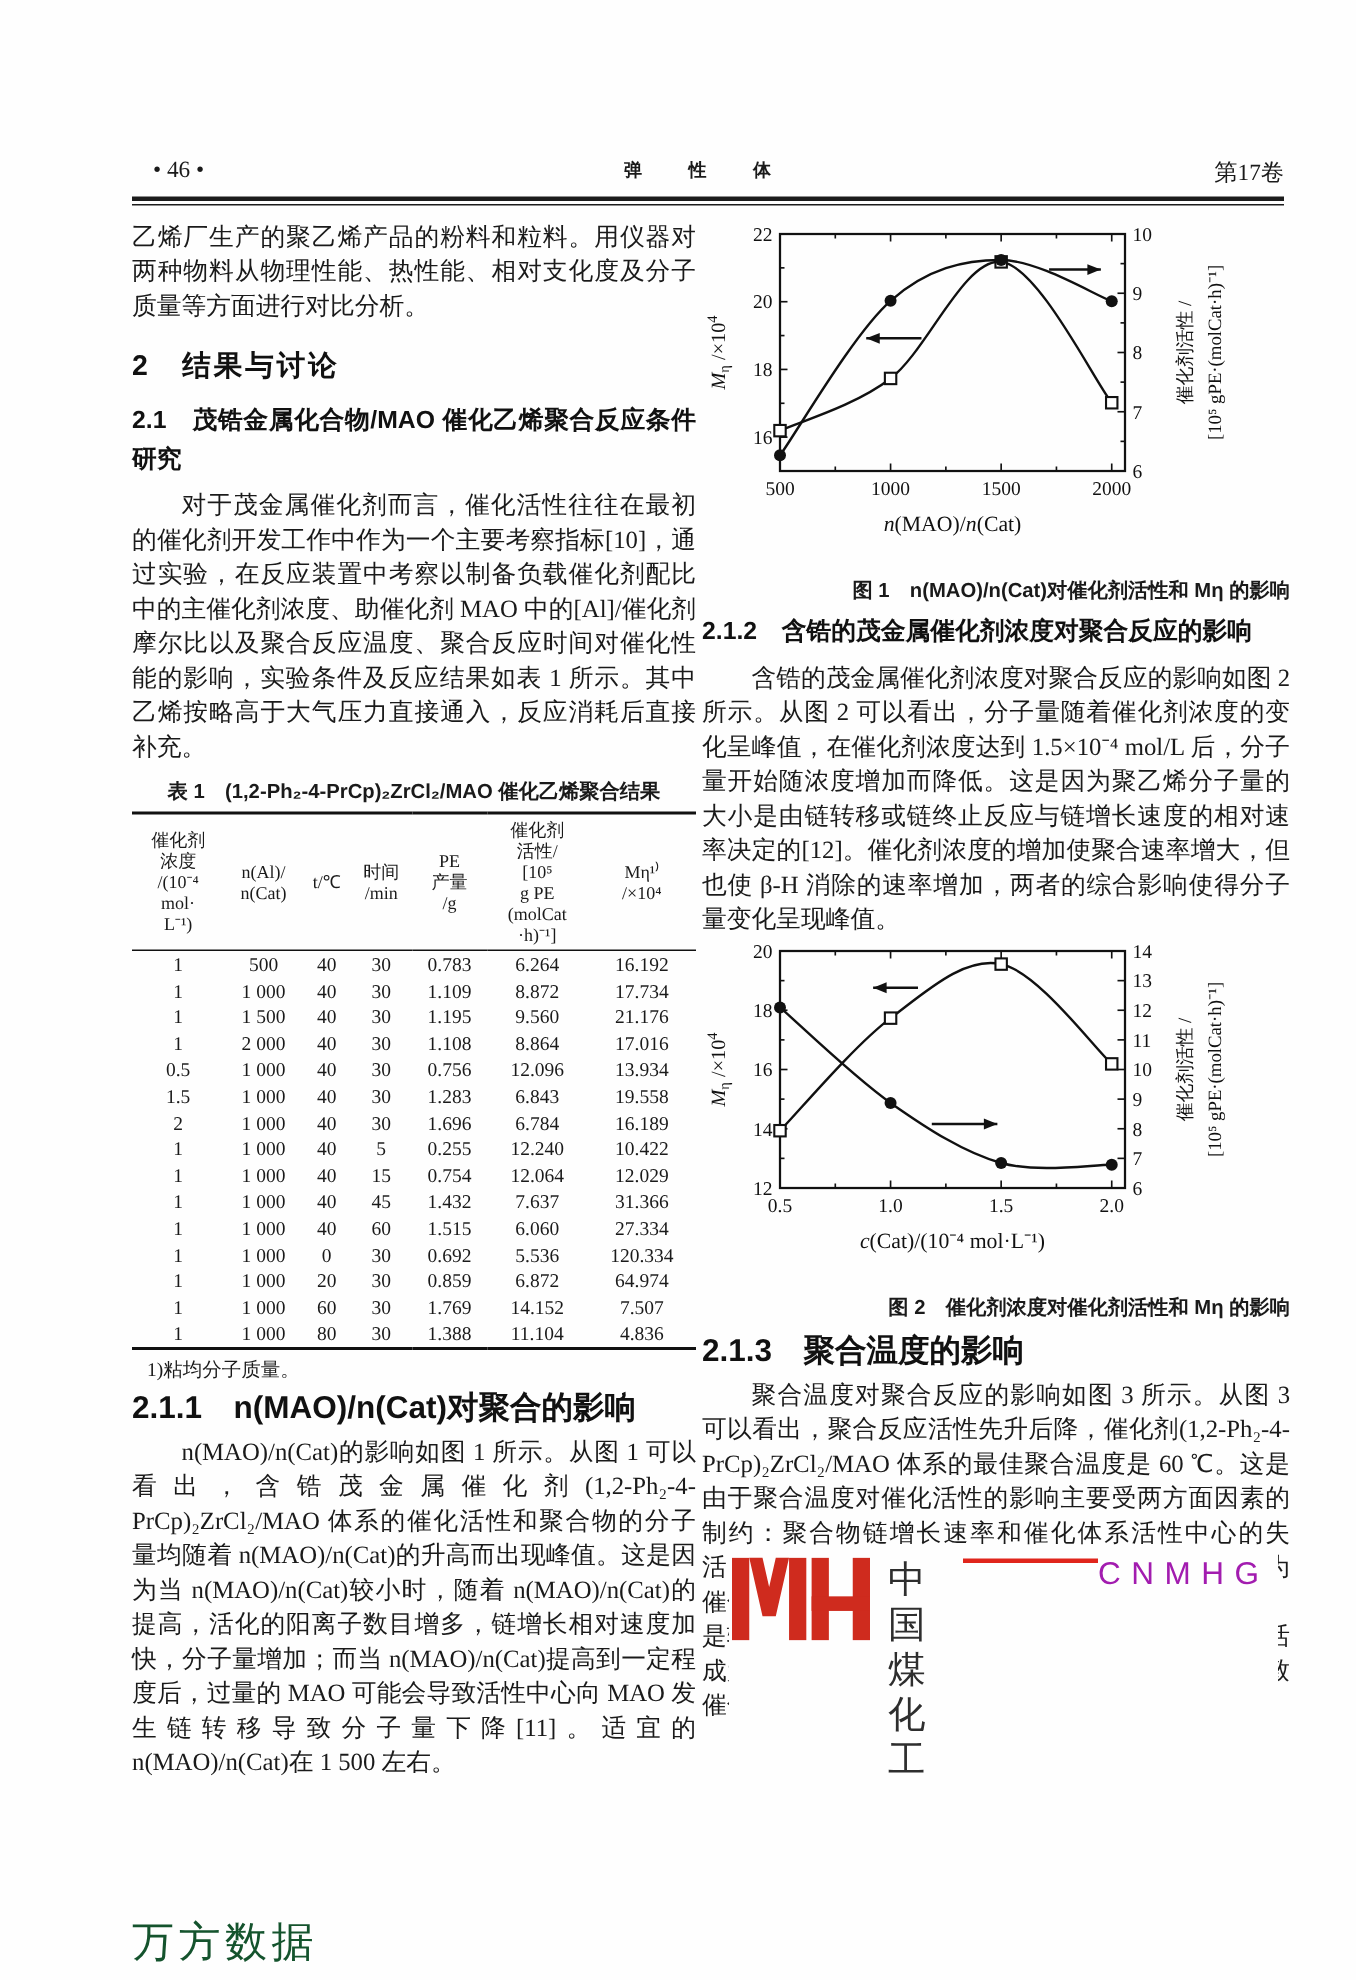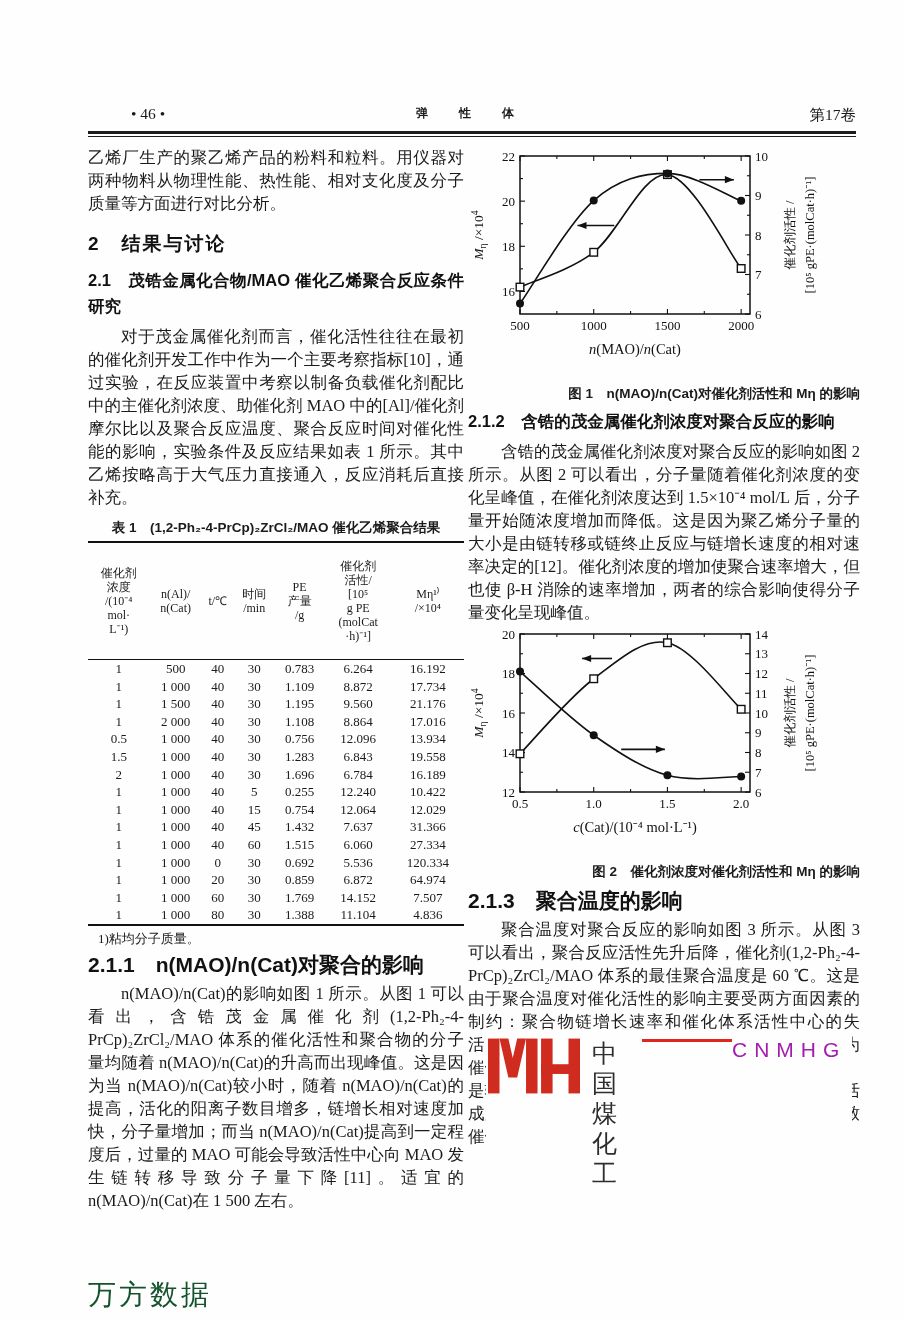--- a/index.html
+++ b/index.html
@@ -1,40 +1,40 @@
 <!DOCTYPE html>
 <html><head>
 <meta charset="utf-8">
 <style>
   html,body{margin:0;padding:0;background:#e8e8e8;}
   .page{position:relative;width:904px;height:1320px;background:#fefefe;margin:0 auto;
         font-family:"Liberation Serif",serif;color:#1a1a1a;overflow:hidden;}
   .pg-header{position:absolute;left:88px;top:105px;width:768px;height:24px;font-size:15.5px;}
-  .pg-no{position:absolute;left:14px;top:0;margin-left:29px;}
+  .pg-no{position:absolute;left:14px;top:0;}
   .pg-journal{position:absolute;left:0;right:0;top:0;text-align:center;font-weight:bold;letter-spacing:14px;font-size:12px;}
   .pg-vol{position:absolute;right:0;top:0;}
   .rule1{position:absolute;left:88px;top:131px;width:768px;height:3px;background:#1c1c1c;}
   .rule2{position:absolute;left:88px;top:136px;width:768px;height:1px;background:#1c1c1c;}
 
   .col{position:absolute;top:146px;}
   .col-left{left:88px;width:376px;}
   .col-right{left:468px;width:392px;}
 
   .para{font-size:16.5px;line-height:23px;text-align:justify;margin:0;text-indent:2em;}
   .noindent{text-indent:0;}
   h2,h3,h4{font-family:"Liberation Sans",sans-serif;margin:0;color:#111;}
   h2{font-size:19px;margin:16px 0 10px 0;letter-spacing:2px;}
   h3{font-size:16.5px;line-height:26px;margin:2px 0 6px 0;text-align:justify;}
   h4{font-size:21px;line-height:26px;margin:4px 0 4px 0;}
 
   .table-caption{font-family:"Liberation Sans",sans-serif;font-weight:bold;font-size:13.5px;
                  text-align:center;margin:10px 0 4px 0;}
   table{border-collapse:collapse;width:376px;border-top:2px solid #111;border-bottom:2px solid #111;}
   thead th{font-weight:normal;font-size:12px;line-height:14px;white-space:pre-line;text-align:center;
-           vertical-align:middle;border-bottom:1.5px solid #111;padding:16px 0;}
+           vertical-align:middle;border-bottom:1.5px solid #111;padding:3px 0;}
   tbody td{font-size:13px;line-height:17.6px;text-align:center;padding:0;}
   .footnote{font-size:13px;margin:4px 0 0 10px;}
 
   .fig-caption{font-family:"Liberation Sans",sans-serif;font-weight:bold;font-size:13.5px;
                text-align:right;height:22px;line-height:20px;}
   svg text{font-family:"Liberation Serif",serif;}
   .chart{display:block;}
 
   #p213{position:relative;margin-top:2px;}
   .split-line{display:flex;justify-content:space-between;font-size:16.5px;line-height:23px;}

